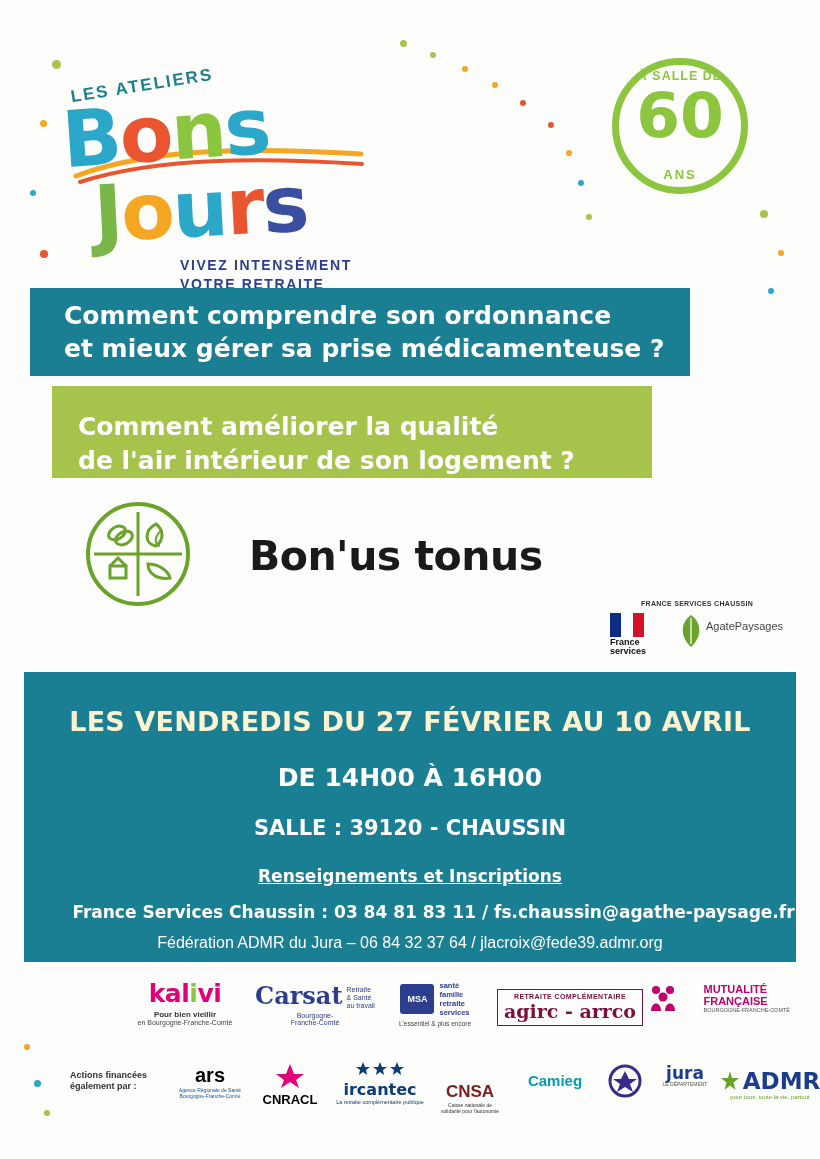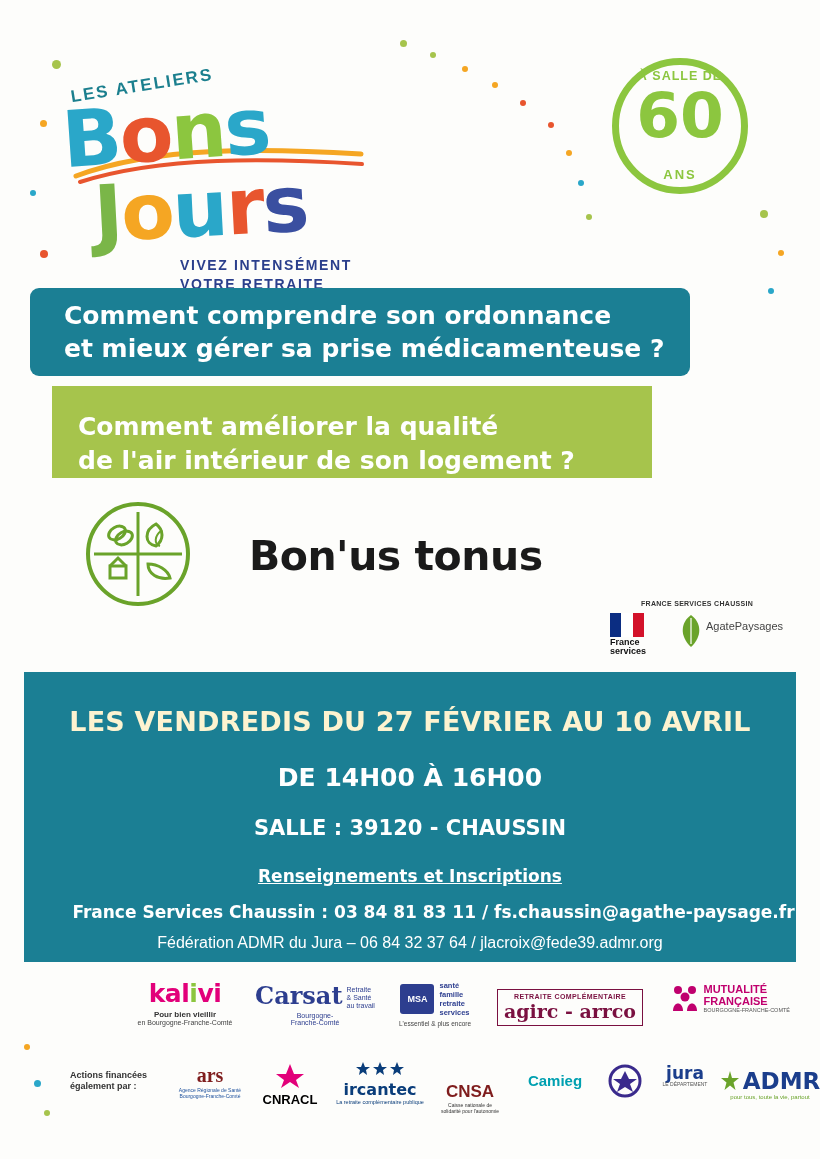--- a/index.html
+++ b/index.html
@@ -146,21 +146,20 @@
     position: absolute;
     left: 30px;
     top: 288px;
     width: 660px;
     height: 88px;
     background: #1b7f94;
     display: flex;
     align-items: center;
     padding-left: 34px;
     box-sizing: border-box;
-    border-radius: 9px;
   }
   .banner-teal .txt {
     color: #ffffff;
     font-family: "DejaVu Sans", sans-serif;
     font-weight: bold;
     font-size: 25px;
     line-height: 33px;
   }
   
   .banner-green {
@@ -409,24 +408,24 @@
   }
   .fin-label {
     position: absolute;
     left: 0; top: 12px;
     font-size: 9px;
     color: #333;
     line-height: 11px;
     font-weight: bold;
   }
   .ars-name {
-    font-family:Liberation Serif, serif;
+    font-family:Liberation Sans, sans-serif;
     font-size: 20px;
     font-weight: bold;
-    color: #7f1d1d;
+    color: #000000;
   }
   .ars-sub { font-size: 5px; color:#1b4f9c; line-height:6px;}
   .cnracl-name { font-size: 13px; font-weight:bold; color:#000000; }
   .ircantec-name { font-family:"DejaVu Sans", sans-serif; font-size: 16px; font-weight:bold; color:#0a3d7a; }
   .ircantec-sub { font-size:5.5px; color:#0a3d7a; }
   .cnsa-name { font-family:Liberation Sans, sans-serif; font-size:17px; font-weight:bold; color:#7f1d1d;margin-top:16px; }
   .cnsa-sub { font-size:5px; color:#333; line-height:6px;}
   .camieg-name { font-size: 15px; font-weight:bold; color:#00a0b0; }
   .jura-name { font-family:"DejaVu Sans", sans-serif; font-size: 17px; font-weight:bold; color:#1b3e8c; line-height:15px;}
   .jura-sub { font-size:5px; color:#555;}
@@ -581,21 +580,21 @@
     </div>
 
     <div class="sp" style="left:430px;top:14px;width:160px;">
       <div style="border:1.5px solid #7a1040;padding:3px 6px;display:inline-block;">
         <div class="agirc-head">RETRAITE COMPLÉMENTAIRE</div>
         <div class="agirc-name">agirc - arrco</div>
       </div>
     </div>
 
     <div class="sp" style="left:590px;top:8px;width:140px;">
-      <div style="display:flex;align-items:center;justify-content:flex-end;gap:6px;">
+      <div style="display:flex;align-items:center;justify-content:space-between;gap:6px;">
         <svg width="26" height="30" viewBox="0 0 26 30">
           <circle cx="6" cy="7" r="4" fill="#c0006e"></circle>
             <circle cx="20" cy="7" r="4" fill="#c0006e"></circle>
           <circle cx="13" cy="14" r="4.5" fill="#c0006e"></circle>
           <path d="M1 28 C 1 18, 11 18, 11 28 Z" fill="#c0006e"></path>
           <path d="M15 28 C 15 18, 25 18, 25 28 Z" fill="#c0006e"></path>
         </svg>
         <div>
           <div class="mut-name">
             <div>MUTUALITÉ</div>

